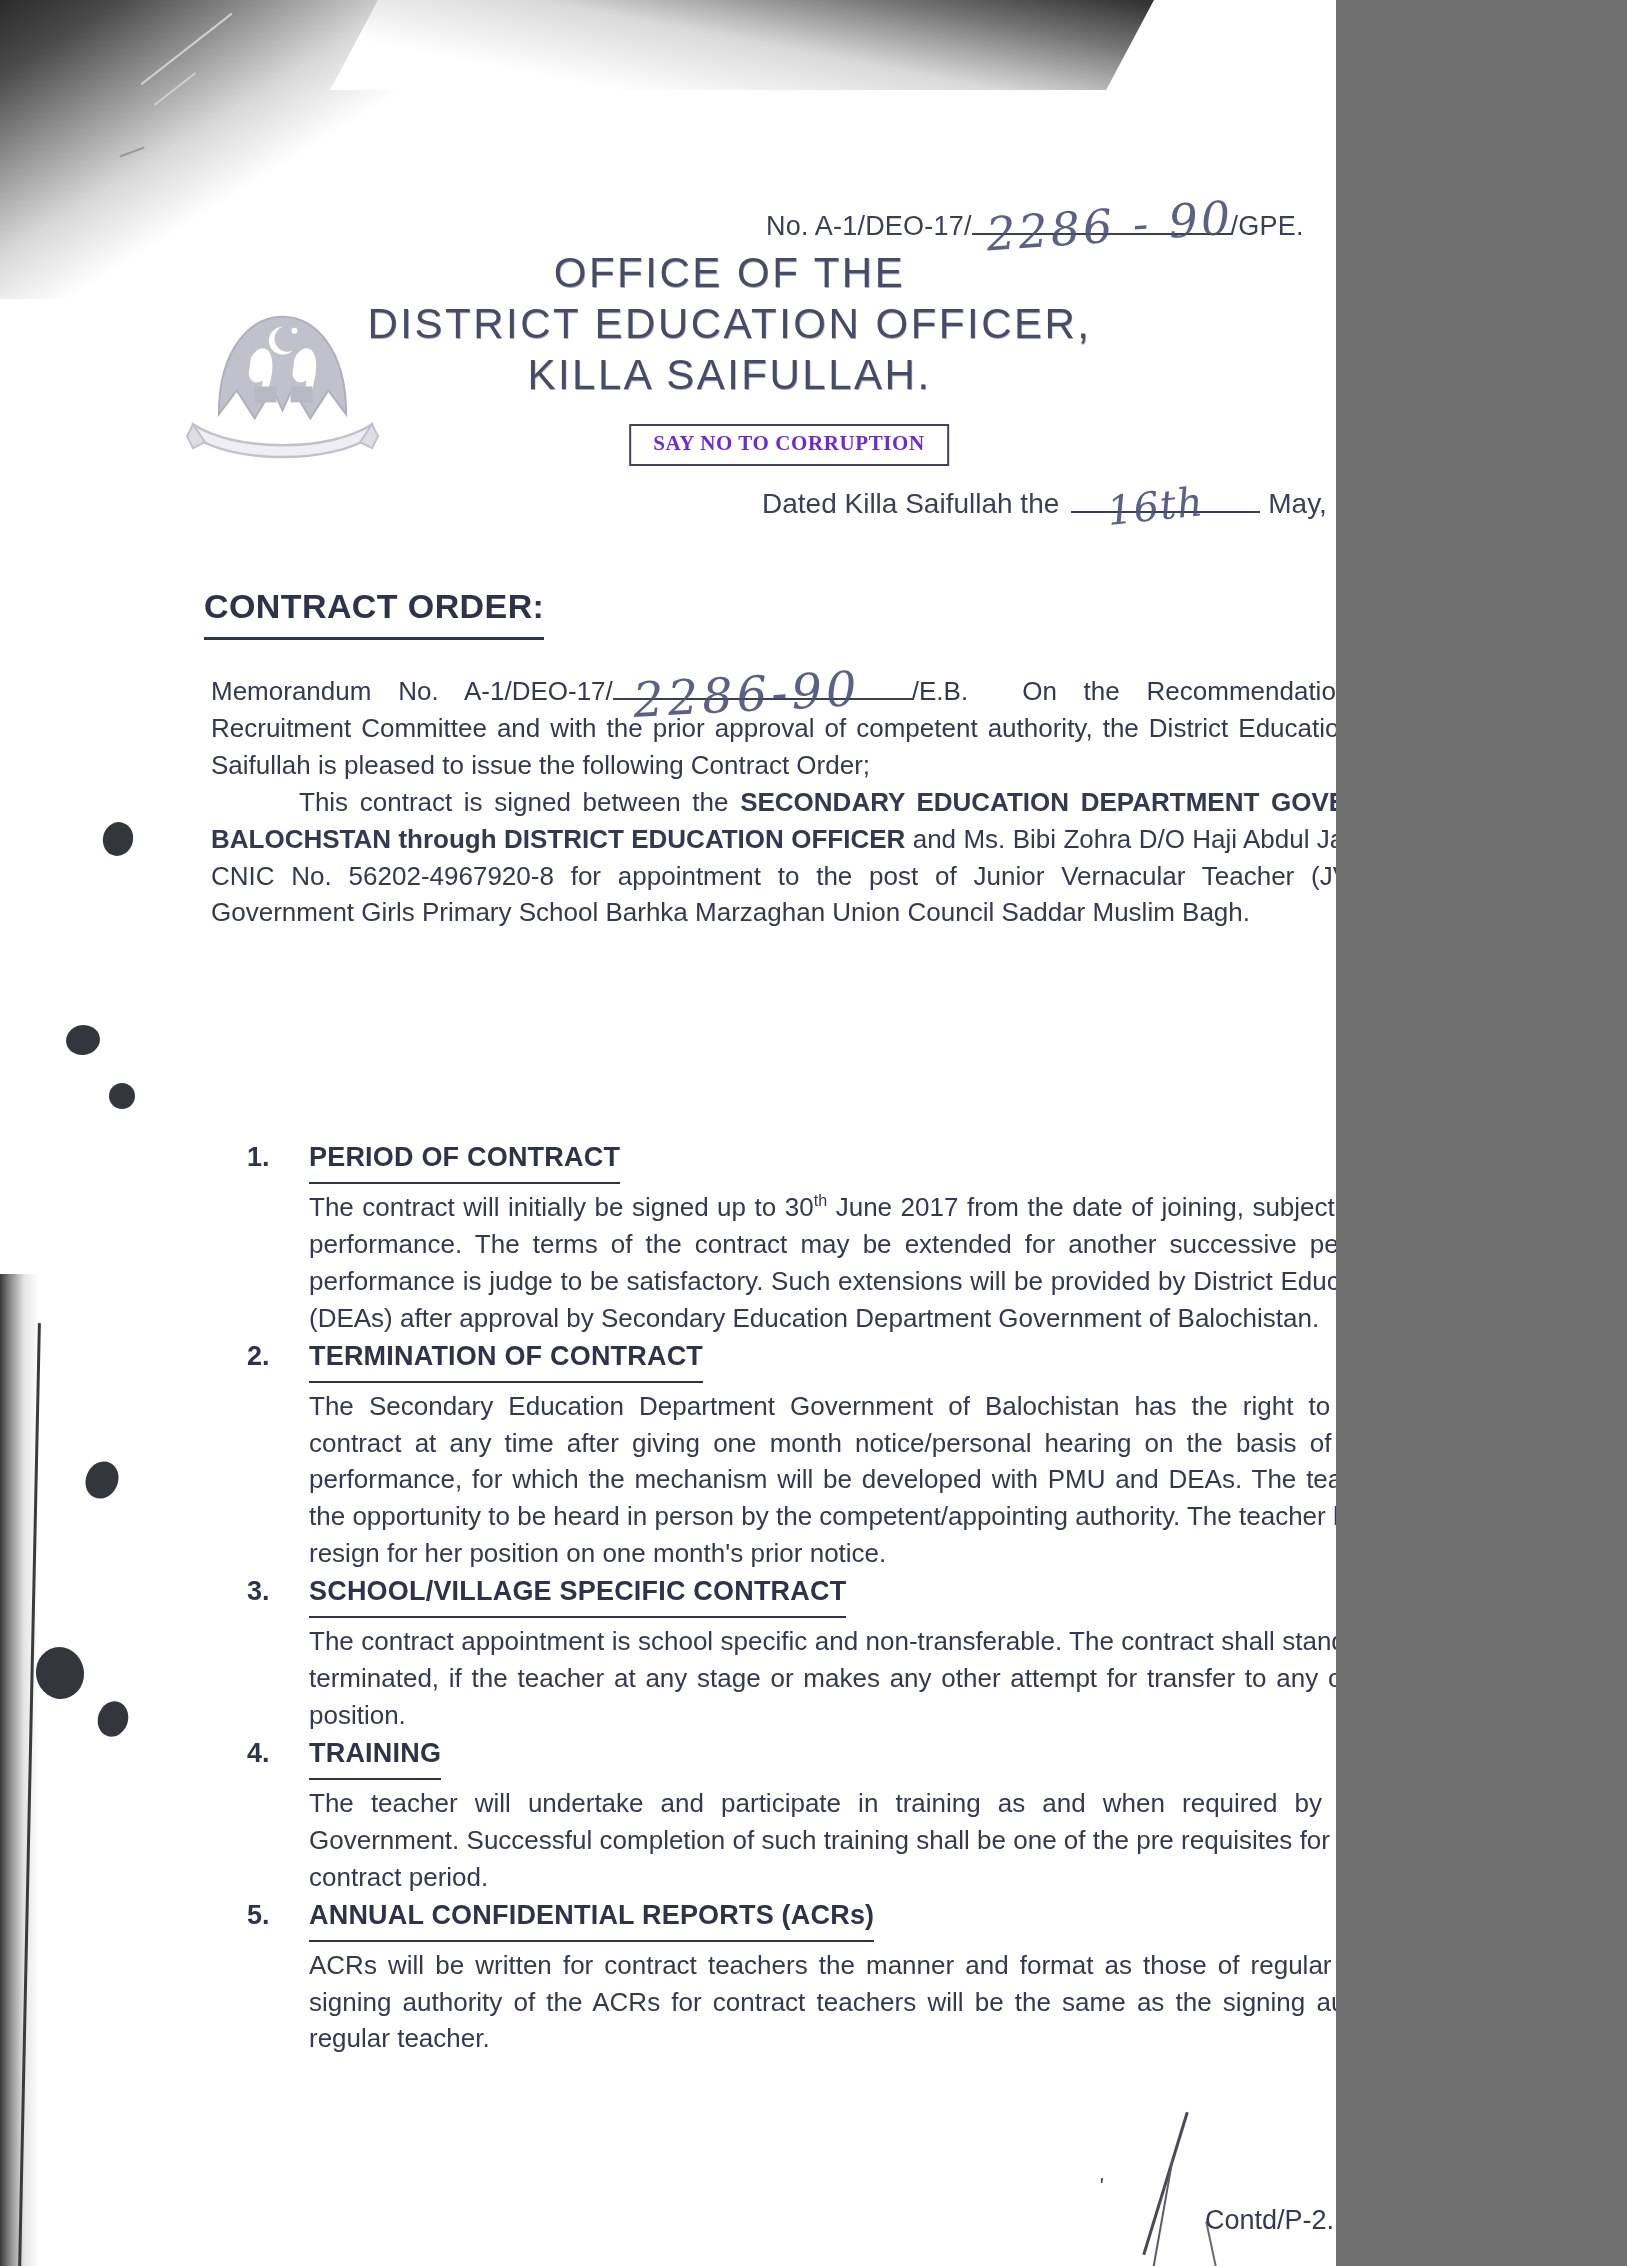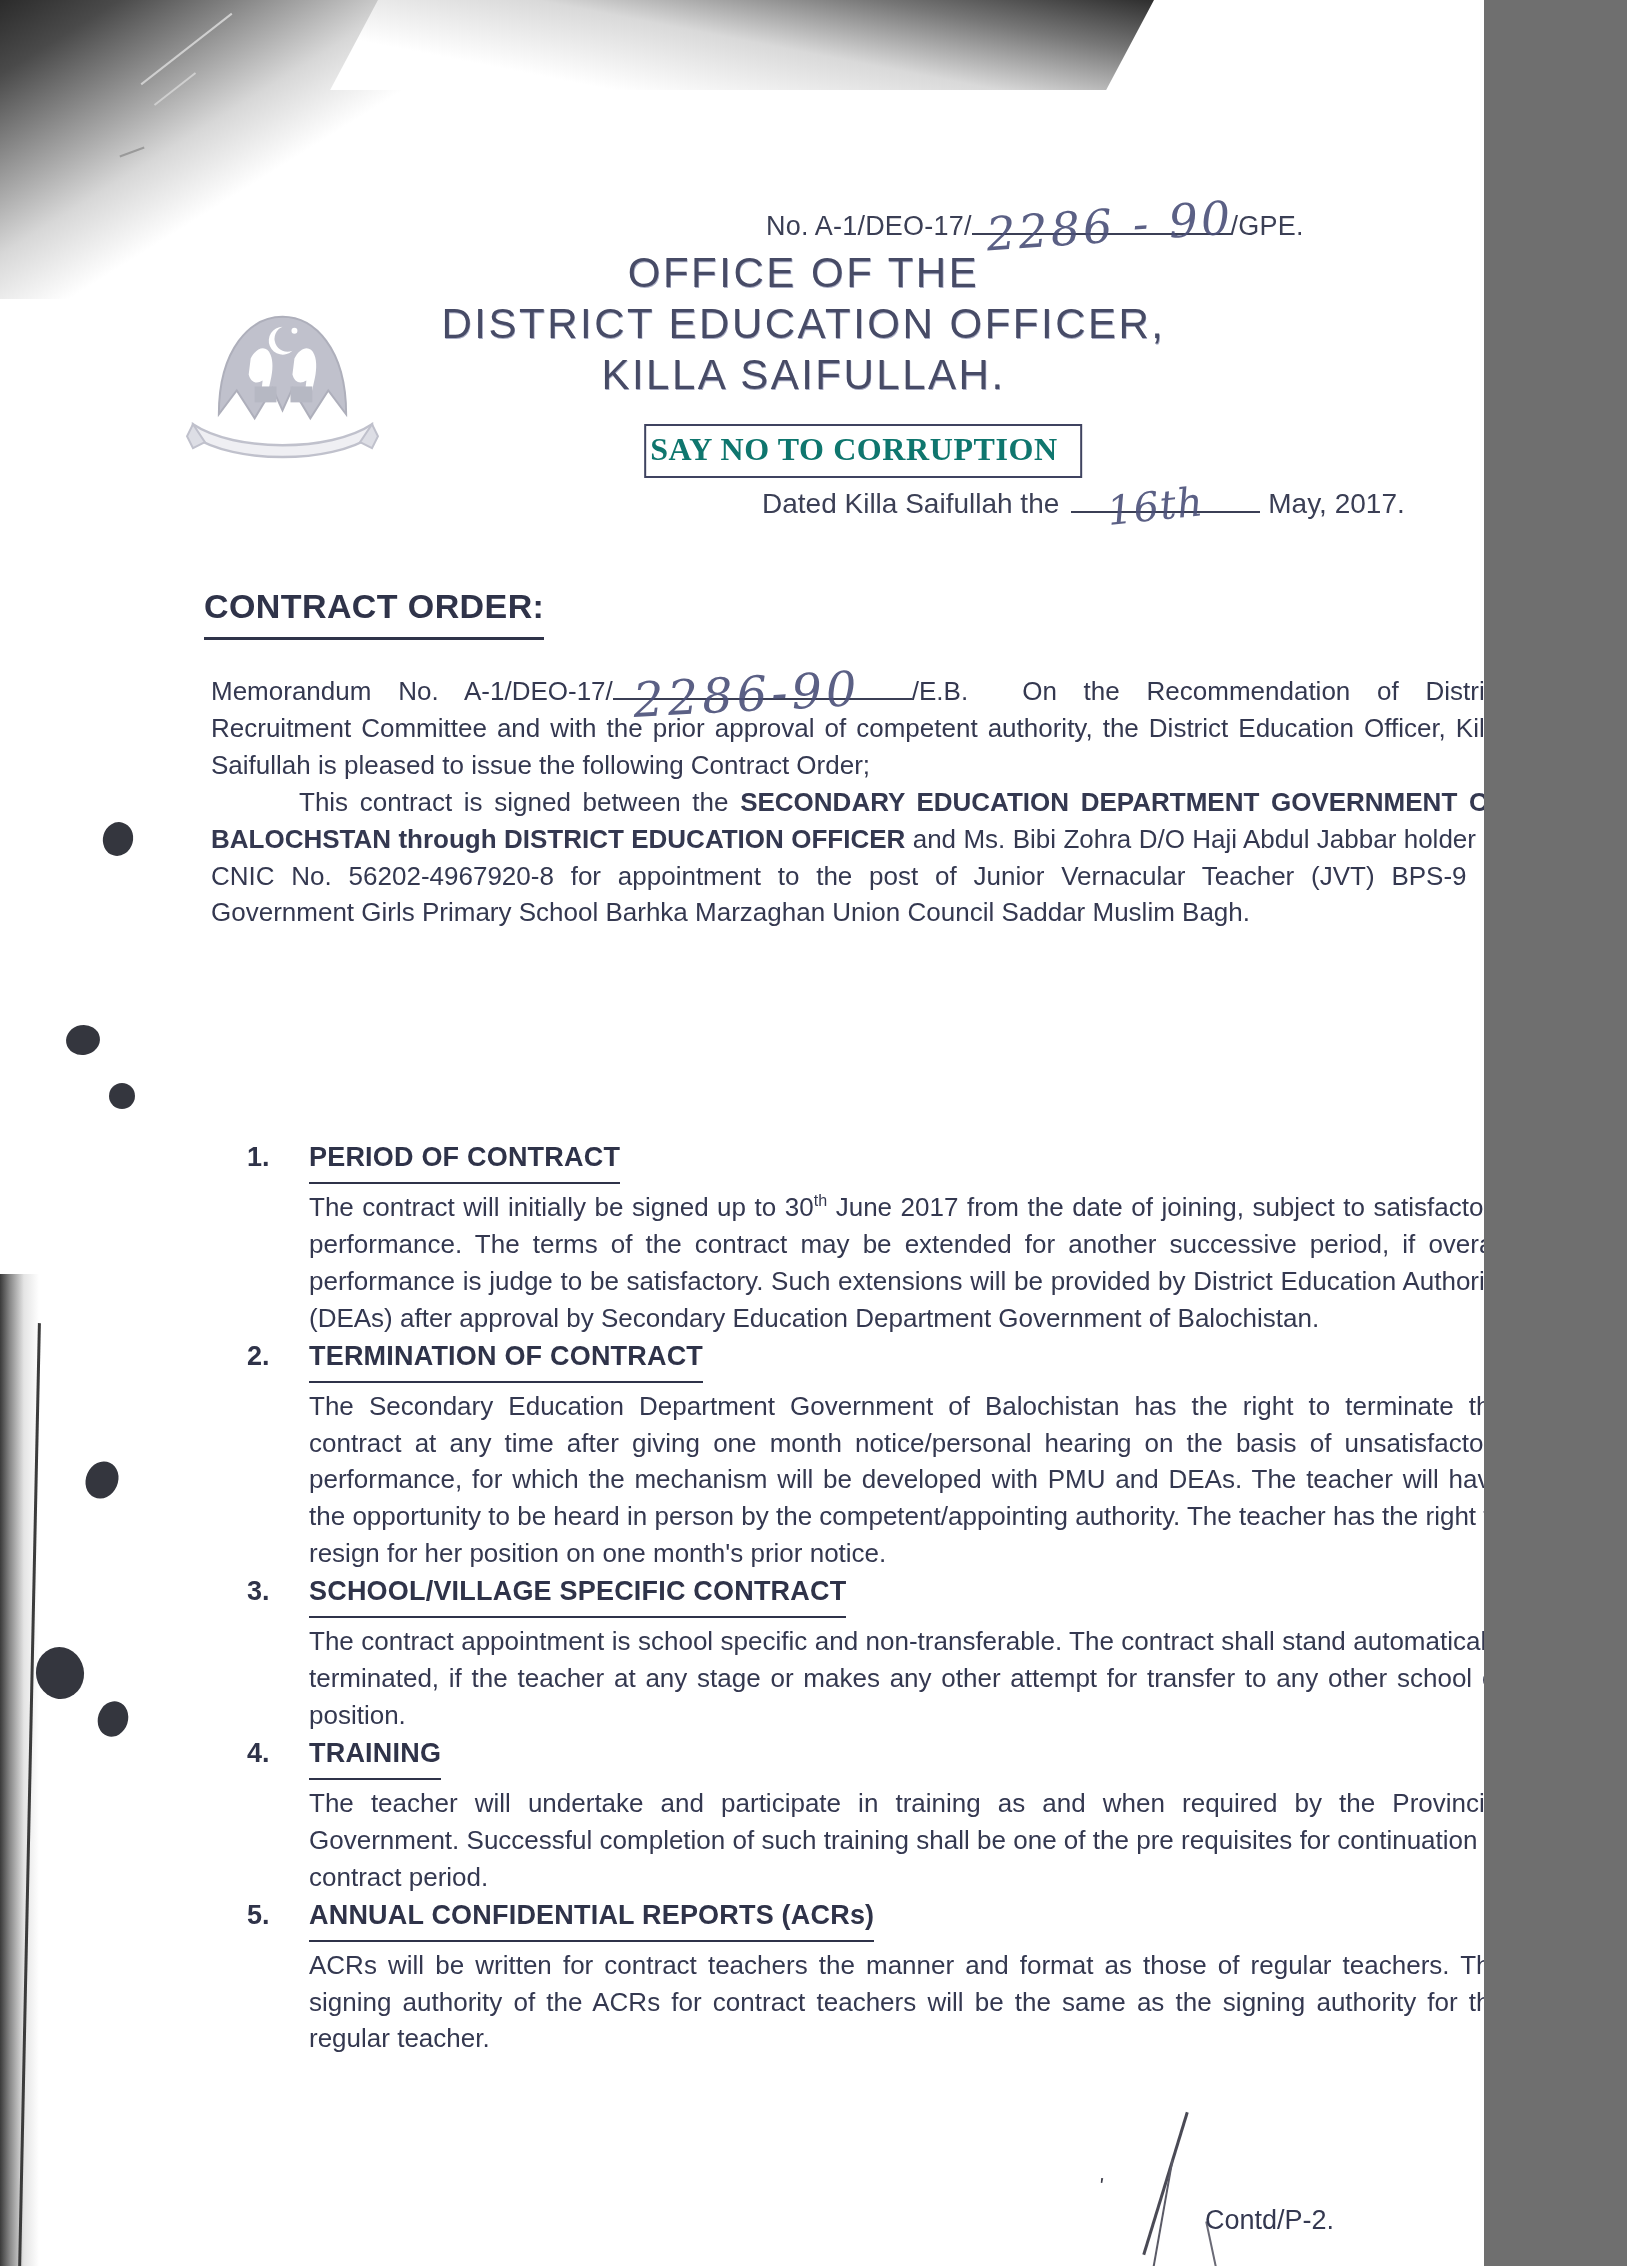--- a/index.html
+++ b/index.html
@@ -3,21 +3,21 @@
 <meta charset="utf-8">
 <title>Contract Order - District Education Officer Killa Saifullah</title>
 <style>
   html, body {
     margin: 0;
     padding: 0;
     background: #6f6f6f;
   }
   .page {
     position: relative;
-    width: 1484px;
+    width: 1336px;
     height: 2267px;
     background: #ffffff;
     overflow: hidden;
     font-family: "Liberation Sans", sans-serif;
     color: #2c2f45;
     box-sizing: border-box;
   }
 
   
   .scan-shadow-top {
@@ -135,26 +135,26 @@
   .office-title .l1 { font-size: 42px; }
   .office-title .l2 { font-size: 42px; }
   .office-title .l3 { font-size: 42px; }
 
   .corruption-box {
     position: absolute;
     top: 424px;
     left: 50%;
     transform: translateX(-50%) translateX(121px);
     border: 2px solid #3f4360;
-    padding: 5px 22px 8px 4px;
+    padding: 5px 22px 8px 22px;
     font-family: "Liberation Serif", serif;
     font-weight: 700;
-    font-size: 32px;
+    font-size: 21px;
     letter-spacing: 0.6px;
-    color: #0f766e;
+    color: #6d28d9;
     white-space: nowrap;
   }
 
   .dated-line {
     position: absolute;
     top: 488px;
     left: 762px;
     font-size: 28px;
     color: #3b3f55;
     white-space: nowrap;

